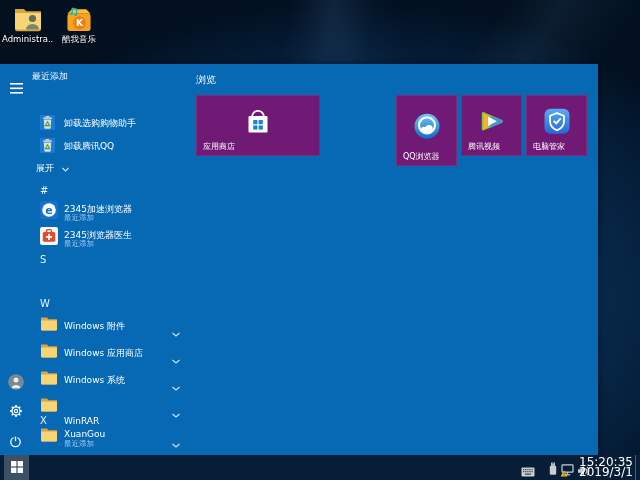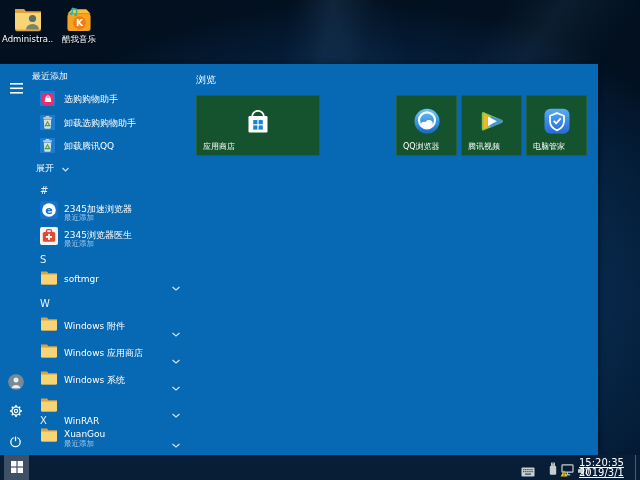--- a/index.html
+++ b/index.html
@@ -36,35 +36,35 @@
   .row{position:absolute;left:34px;width:156px;height:22px;cursor:pointer;}
   .row .ricon{position:absolute;left:6px;top:0;}
   .row .rlabel{position:absolute;left:30px;top:2px;font-size:9px;color:#fff;white-space:nowrap;}
   .row .rsub{position:absolute;left:30px;top:12px;font-size:7.5px;color:#9fc6e8;white-space:nowrap;}
   .row .chev{position:absolute;right:10px;top:6px;}
   .backplate{width:15px;height:15px;background:#1b7cd4;display:flex;align-items:center;justify-content:center;}
   .expand-row{position:absolute;left:36px;font-size:9px;color:#fff;cursor:pointer;display:flex;align-items:center;gap:8px;}
   
   .tile-group-label{position:absolute;left:196px;top:9px;font-size:10px;color:#f2f8fd;}
   .tile{
-    position:absolute;top:31px;background:#14532d;cursor:pointer;
+    position:absolute;top:31px;background:#701a75;cursor:pointer;
     border:1px solid rgba(255,255,255,.08);box-sizing:border-box;
   }
   .tile .tlabel{position:absolute;left:6px;bottom:3px;font-size:8px;color:#fff;white-space:nowrap;}
   .tile .ticon{position:absolute;left:50%;top:50%;transform:translate(-50%,-58%);}
   
   .taskbar{position:absolute;left:0;top:455px;width:640px;height:25px;background:#081e36;}
   .start-btn{
     position:absolute;left:4px;top:0;width:25px;height:25px;background:#3e5066;
     display:flex;align-items:center;justify-content:center;cursor:pointer;
   }
   .tray-icon{position:absolute;cursor:pointer;}
   .clock{
     position:absolute;right:17px;top:3px;width:44px;text-align:right;color:#fff;
-    font-size:10px;line-height:9.5px;cursor:pointer;text-decoration:underline;
+    font-size:12px;line-height:9.5px;cursor:pointer;
   }
   .show-desktop{position:absolute;right:0;top:0;width:4px;height:25px;border-left:1px solid rgba(255,255,255,.28);cursor:pointer;}
 </style>
 </head>
 <body>
 
 <div class="desktop"></div>
 
 <div class="desk-icon" style="left:2px;top:5px;">
   <span>
@@ -126,30 +126,20 @@
   <div class="rail-btn" style="top:369px;">
     <svg width="13" height="13" viewBox="0 0 13 13">
       <circle cx="6.5" cy="7" r="4.7" fill="none" stroke="#ffffff" stroke-width="1.3"></circle>
       <path d="M6.5 1 V6" stroke="#0769b4" stroke-width="3.6"></path>
       <path d="M6.5 1.6 V6.2" stroke="#ffffff" stroke-width="1.3"></path>
     </svg>
   </div>
 
   <div class="list-header" style="top:6px;">最近添加</div>
 
-  <div class="row" style="top:27px;">
-    <span class="ricon backplate">
-      <svg width="12" height="12" viewBox="0 0 15 15">
-          <rect width="15" height="15" rx="3" fill="#eb2d6e"></rect>
-          <path d="M4.2 5.6 h6.6 l0.8 5.6 H3.4z" fill="#ffffff"></path>
-          <path d="M5.4 5.6 a2.1 2.1 0 0 1 4.2 0" fill="none" stroke="#ffffff" stroke-width="1.2"></path>
-        </svg>
-    </span>
-    <span class="rlabel">选购购物助手</span>
-  </div>
 
   <div class="row" style="top:51px;">
     <span class="ricon backplate">
       <svg width="15" height="15" viewBox="0 0 15 15">
           <rect x="5.6" y="1" width="3.8" height="1.6" rx="0.7" fill="#d2d6da"></rect>
           <rect x="3" y="2.2" width="9" height="1.7" rx="0.8" fill="#c4c9ce"></rect>
           <path d="M3.8 4.6 h7.4 l-0.5 8.2 a1 1 0 0 1 -1 0.9 H5.3 a1 1 0 0 1 -1 -0.9z" fill="#dadee1"></path>
           <path d="M7.5 6.8 l2.1 3.8 h-4.2z" fill="none" stroke="#33a63c" stroke-width="1.1"></path>
         </svg>
     </span>
@@ -200,34 +190,20 @@
           <rect x="8.1" y="6.8" width="1.8" height="6.2" fill="#ffffff"></rect>
           <rect x="5.9" y="9" width="6.2" height="1.8" fill="#ffffff"></rect>
         </svg>
     </span>
     <span class="rlabel">2345浏览器医生</span>
     <span class="rsub">最近添加</span>
   </div>
 
   <div class="letter" style="top:190px;">S</div>
 
-  <div class="row" style="top:206px;">
-    <span class="ricon">
-      <svg width="18" height="15" viewBox="0 0 18 15">
-          <path d="M1 1.5 h6 l1.5 1.8 h8.5 v10 a1.2 1.2 0 0 1 -1.2 1.2 H2.2 a1.2 1.2 0 0 1 -1.2 -1.2z" fill="#dda23f"></path>
-          <path d="M1 4.4 h16 v8.9 a1.2 1.2 0 0 1 -1.2 1.2 H2.2 a1.2 1.2 0 0 1 -1.2 -1.2z" fill="#f7d476"></path>
-        </svg>
-    </span>
-    <span class="rlabel" style="top:4px;">softmgr</span>
-    <span class="chev">
-      <svg width="8" height="5" viewBox="0 0 8 5">
-          <polyline points="0.5,1 4,4 7.5,1" fill="none" stroke="#cfe4f5" stroke-width="1.1"></polyline>
-        </svg>
-    </span>
-  </div>
 
   <div class="letter" style="top:234px;">W</div>
 
   <div class="row" style="top:252px;">
     <span class="ricon">
       <svg width="18" height="15" viewBox="0 0 18 15">
           <path d="M1 1.5 h6 l1.5 1.8 h8.5 v10 a1.2 1.2 0 0 1 -1.2 1.2 H2.2 a1.2 1.2 0 0 1 -1.2 -1.2z" fill="#dda23f"></path>
           <path d="M1 4.4 h16 v8.9 a1.2 1.2 0 0 1 -1.2 1.2 H2.2 a1.2 1.2 0 0 1 -1.2 -1.2z" fill="#f7d476"></path>
         </svg>
     </span>
@@ -313,21 +289,21 @@
           <rect x="9.2" y="12.6" width="4.2" height="4.2"></rect>
             <rect x="14.6" y="12.6" width="4.2" height="4.2"></rect>
           <rect x="9.2" y="18" width="4.2" height="4.2"></rect>
             <rect x="14.6" y="18" width="4.2" height="4.2"></rect>
         </g>
       </svg>
     </span>
     <span class="tlabel">应用商店</span>
   </div>
 
-  <div class="tile" style="left:396px;width:61px;height:61px;">
+  <div class="tile" style="left:396px;width:61px;height:71px;">
     <span class="ticon">
       <svg width="30" height="30" viewBox="0 0 30 30">
         <defs>
             <linearGradient id="qqg" x1="0" y1="0" x2="0" y2="1">
               <stop offset="0" stop-color="#6cc9f2"></stop>
               <stop offset="1" stop-color="#1268c8"></stop>
             </linearGradient>
           </defs>
         <circle cx="15" cy="15" r="12.5" fill="url(#qqg)"></circle>
         <circle cx="15" cy="14" r="8" fill="none" stroke="#ffffff" stroke-width="2.2" opacity="0.95"></circle>

